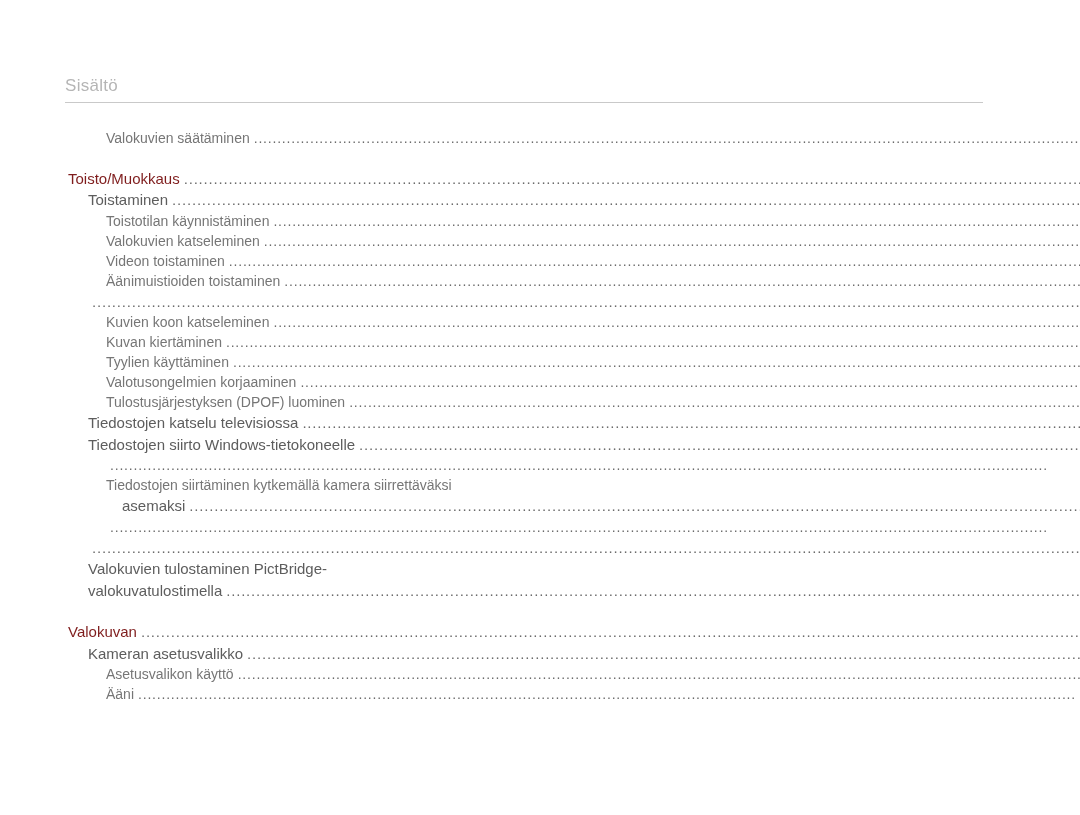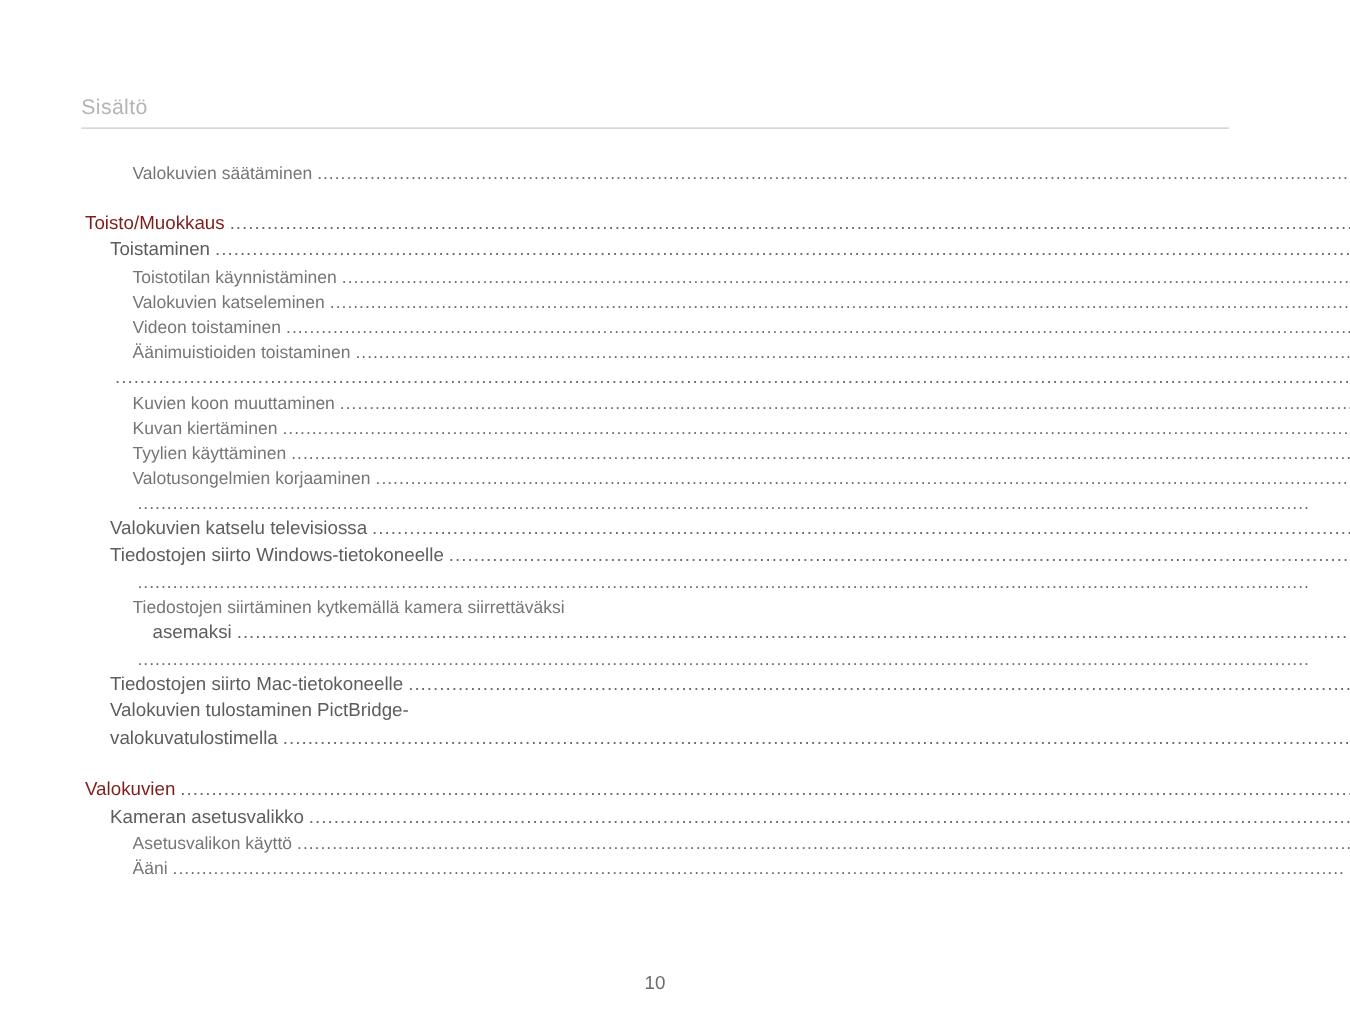--- a/index.html
+++ b/index.html
@@ -112,86 +112,83 @@
           <span class="dots"></span>
         </div>
         <div class="toc-line lvl-2">
           <span class="label">Äänimuistioiden toistaminen</span>
           <span class="dots"></span>
         </div>
         <div class="toc-line lvl-1">
           <span class="dots"></span>
         </div>
         <div class="toc-line lvl-2">
-          <span class="label">Kuvien koon muuttaminen</span>
+          <span class="label">Kuvien koon katseleminen</span>
           <span class="dots"></span>
         </div>
         <div class="toc-line lvl-2">
           <span class="label">Kuvan kiertäminen</span>
           <span class="dots"></span>
         </div>
         <div class="toc-line lvl-2">
           <span class="label">Tyylien käyttäminen</span>
           <span class="dots"></span>
         </div>
         <div class="toc-line lvl-2">
           <span class="label">Valotusongelmien korjaaminen</span>
           <span class="dots"></span>
         </div>
         <div class="toc-line lvl-2">
+          <span class="label">Tulostusjärjestyksen (DPOF) luominen</span>
           <span class="dots"></span>
         </div>
         <div class="toc-line lvl-1">
-          <span class="label">Valokuvien katselu televisiossa</span>
+          <span class="label">Tiedostojen katselu televisiossa</span>
           <span class="dots"></span>
         </div>
         <div class="toc-line lvl-1">
           <span class="label">Tiedostojen siirto Windows-tietokoneelle</span>
           <span class="dots"></span>
         </div>
         <div class="toc-line lvl-2">
           <span class="dots"></span>
         </div>
         <div class="toc-line lvl-2">
           <span class="label">Tiedostojen siirtäminen kytkemällä kamera siirrettäväksi</span>
         </div>
         <div class="toc-line lvl-continue">
           <span class="label">asemaksi</span>
           <span class="dots"></span>
         </div>
         <div class="toc-line lvl-2">
           <span class="dots"></span>
         </div>
         <div class="toc-line lvl-1">
-          <span class="label">Tiedostojen siirto Mac-tietokoneelle</span>
           <span class="dots"></span>
         </div>
         <div class="toc-line lvl-1">
           <span class="label">Valokuvien tulostaminen PictBridge-</span>
         </div>
         <div class="toc-line lvl-1">
           <span class="label">valokuvatulostimella</span>
           <span class="dots"></span>
         </div>
         <div class="toc-line lvl-0 gap-before">
-          <span class="label section-link">Valokuvien</span>
+          <span class="label section-link">Valokuvan</span>
           <span class="dots"></span>
         </div>
         <div class="toc-line lvl-1">
           <span class="label">Kameran asetusvalikko</span>
           <span class="dots"></span>
         </div>
         <div class="toc-line lvl-2">
           <span class="label">Asetusvalikon käyttö</span>
           <span class="dots"></span>
         </div>
         <div class="toc-line lvl-2">
           <span class="label">Ääni</span>
           <span class="dots"></span>
         </div>
       </div>
 
   </div>
 
-  <div class="pagenum-footer">
-    <span>10</span>
-  </div>
 </div>
 
 </body></html>

